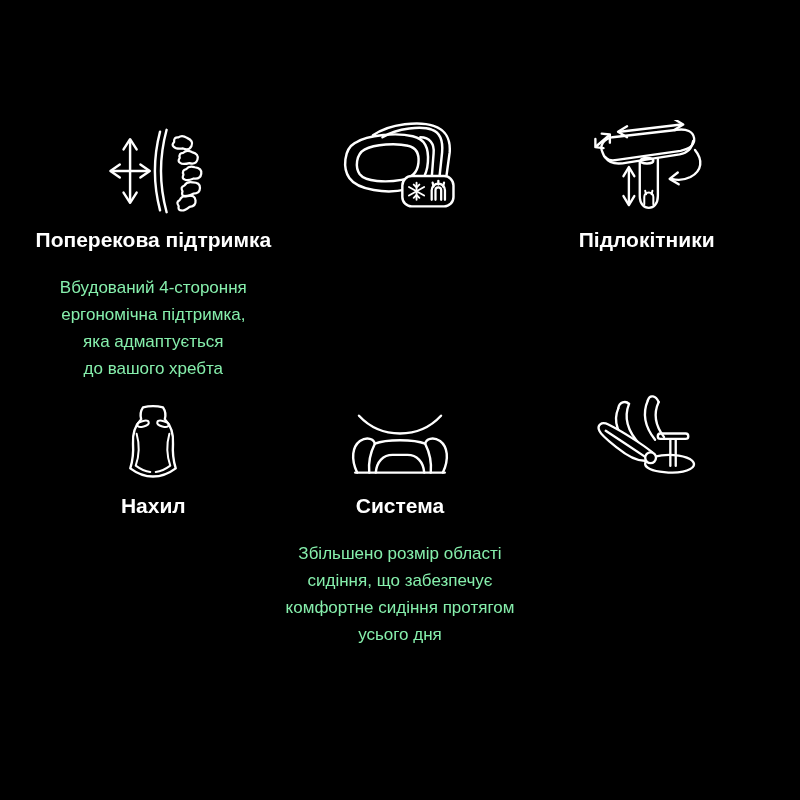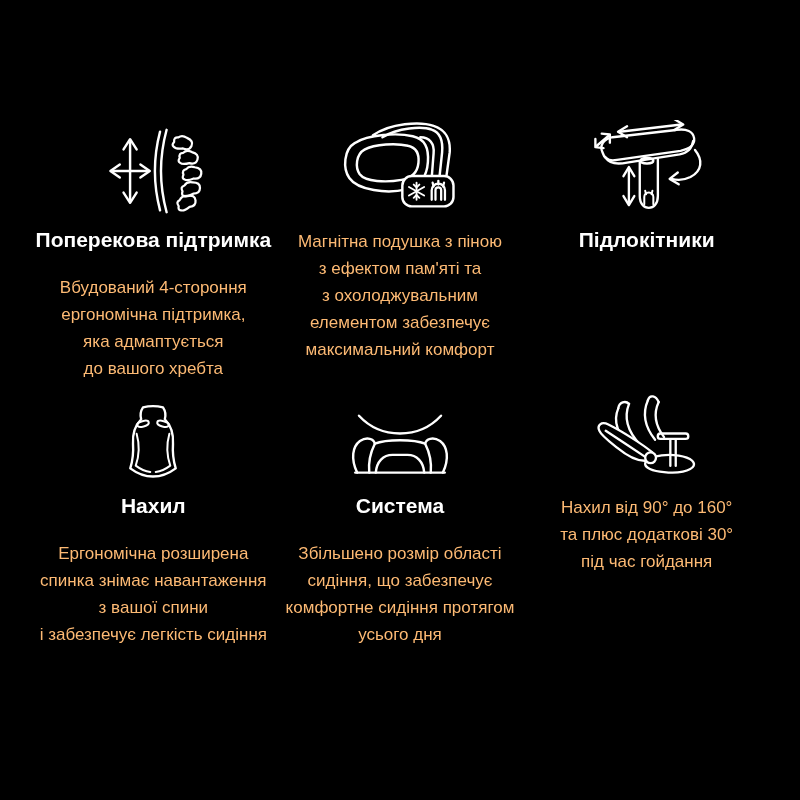--- a/index.html
+++ b/index.html
@@ -39,21 +39,21 @@
   .title {
     font-size: 21px;
     line-height: 24px;
     font-weight: bold;
     color: #ffffff;
     margin-bottom: 22px;
   }
   .desc {
     font-size: 17px;
     line-height: 27px;
-    color: #fdba74;
+    color: #86efac;
     white-space: pre-line;
   }
 </style>
 </head>
 <body>
 
 <div class="grid">
 
   <div class="feature">
     <div class="icon-wrap">
@@ -103,25 +103,20 @@
         </g>
         <g stroke-width="2.4" transform="translate(107,75)">
           <path d="M-7 8 L-7 -2 A7 7 0 0 1 7 -2 L7 8"></path>
           <path d="M-3 8 L-3 -2 A3 3 0 0 1 3 -2 L3 8"></path>
           <line x1="-6" y1="-10" x2="-5" y2="-6"></line>
           <line x1="6" y1="-10" x2="5" y2="-6"></line>
           <line x1="0" y1="-12" x2="0" y2="-8"></line>
         </g>
       </svg>
     </div>
-    <div class="desc">Магнітна подушка з піною
-з ефектом пам'яті та
-з охолоджувальним
-елементом забезпечує
-максимальний комфорт</div>
   </div>
 
   <div class="feature">
     <div class="icon-wrap">
       <svg class="ic" width="120" height="96" viewBox="0 0 132 106">
         <line x1="36" y1="13" x2="104" y2="5"></line>
         <polyline points="44,7 34,13 44,19"></polyline>
         <polyline points="96,-1 106,5 96,11"></polyline>
         <line x1="10" y1="29" x2="24" y2="17"></line>
         <polyline points="9,21 9,30 18,31"></polyline>
@@ -151,24 +146,20 @@
         <path d="M22 3 Q33 0 44 3 Q48 9 46 16 Q56 26 55 43 Q54 57 58 70 Q46 79 33 79 Q20 79 8 70 Q12 57 11 43 Q10 26 20 16 Q18 9 22 3 Z"></path>
         <g stroke-width="2.2">
           <ellipse cx="22" cy="21" rx="6.5" ry="3" transform="rotate(-15 22 21)"></ellipse>
           <ellipse cx="44" cy="21" rx="6.5" ry="3" transform="rotate(15 44 21)"></ellipse>
         </g>
         <path d="M15 32 Q20 50 14 67 Q22 73 30 74" stroke-width="2.2"></path>
         <path d="M51 32 Q46 50 52 67 Q44 73 36 74" stroke-width="2.2"></path>
       </svg>
     </div>
     <div class="title">Нахил</div>
-    <div class="desc">Ергономічна розширена
-спинка знімає навантаження
-з вашої спини
-і забезпечує легкість сидіння</div>
   </div>
 
   <div class="feature">
     <div class="icon-wrap">
       <svg class="ic" width="110" height="71" viewBox="0 0 118 76">
         <path d="M15 5 C28 19 45 24 59 24 C73 24 90 19 103 5"></path>
         <path d="M13 66 C6 51 8 38 16 32 C24 27 31 30 32 35 C27 45 25 56 26 66"></path>
         <path d="M105 66 C112 51 110 38 102 32 C94 27 87 30 86 35 C91 45 93 56 92 66"></path>
         <path d="M32 35 C44 30 74 30 86 35"></path>
         <line x1="11" y1="66" x2="107" y2="66"></line>
@@ -193,18 +184,15 @@
         <path d="M40 11 C34 26 38 41 52 56"></path>
         <path d="M28 16 C29 9 36 7 40 11"></path>
         <path d="M61 7 C55 21 57 36 69 51"></path>
         <path d="M73 9 C67 22 69 35 79 48"></path>
         <path d="M61 7 C63 0 70 2 73 9"></path>
         <path d="M7 41 C4 35 9 30 17 34 C33 42 55 56 66 65 L61 74 C50 76 38 69 27 60 C17 52 9 46 7 41 Z" fill="#000"></path>
         <path d="M14 41 C26 49 46 62 58 70"></path>
         <circle cx="64" cy="71" r="6" fill="#000"></circle>
       </svg>
     </div>
-    <div class="desc">Нахил від 90° до 160°
-та плюс додаткові 30°
-під час гойдання</div>
   </div>
 
 </div>
 
 </body></html>

